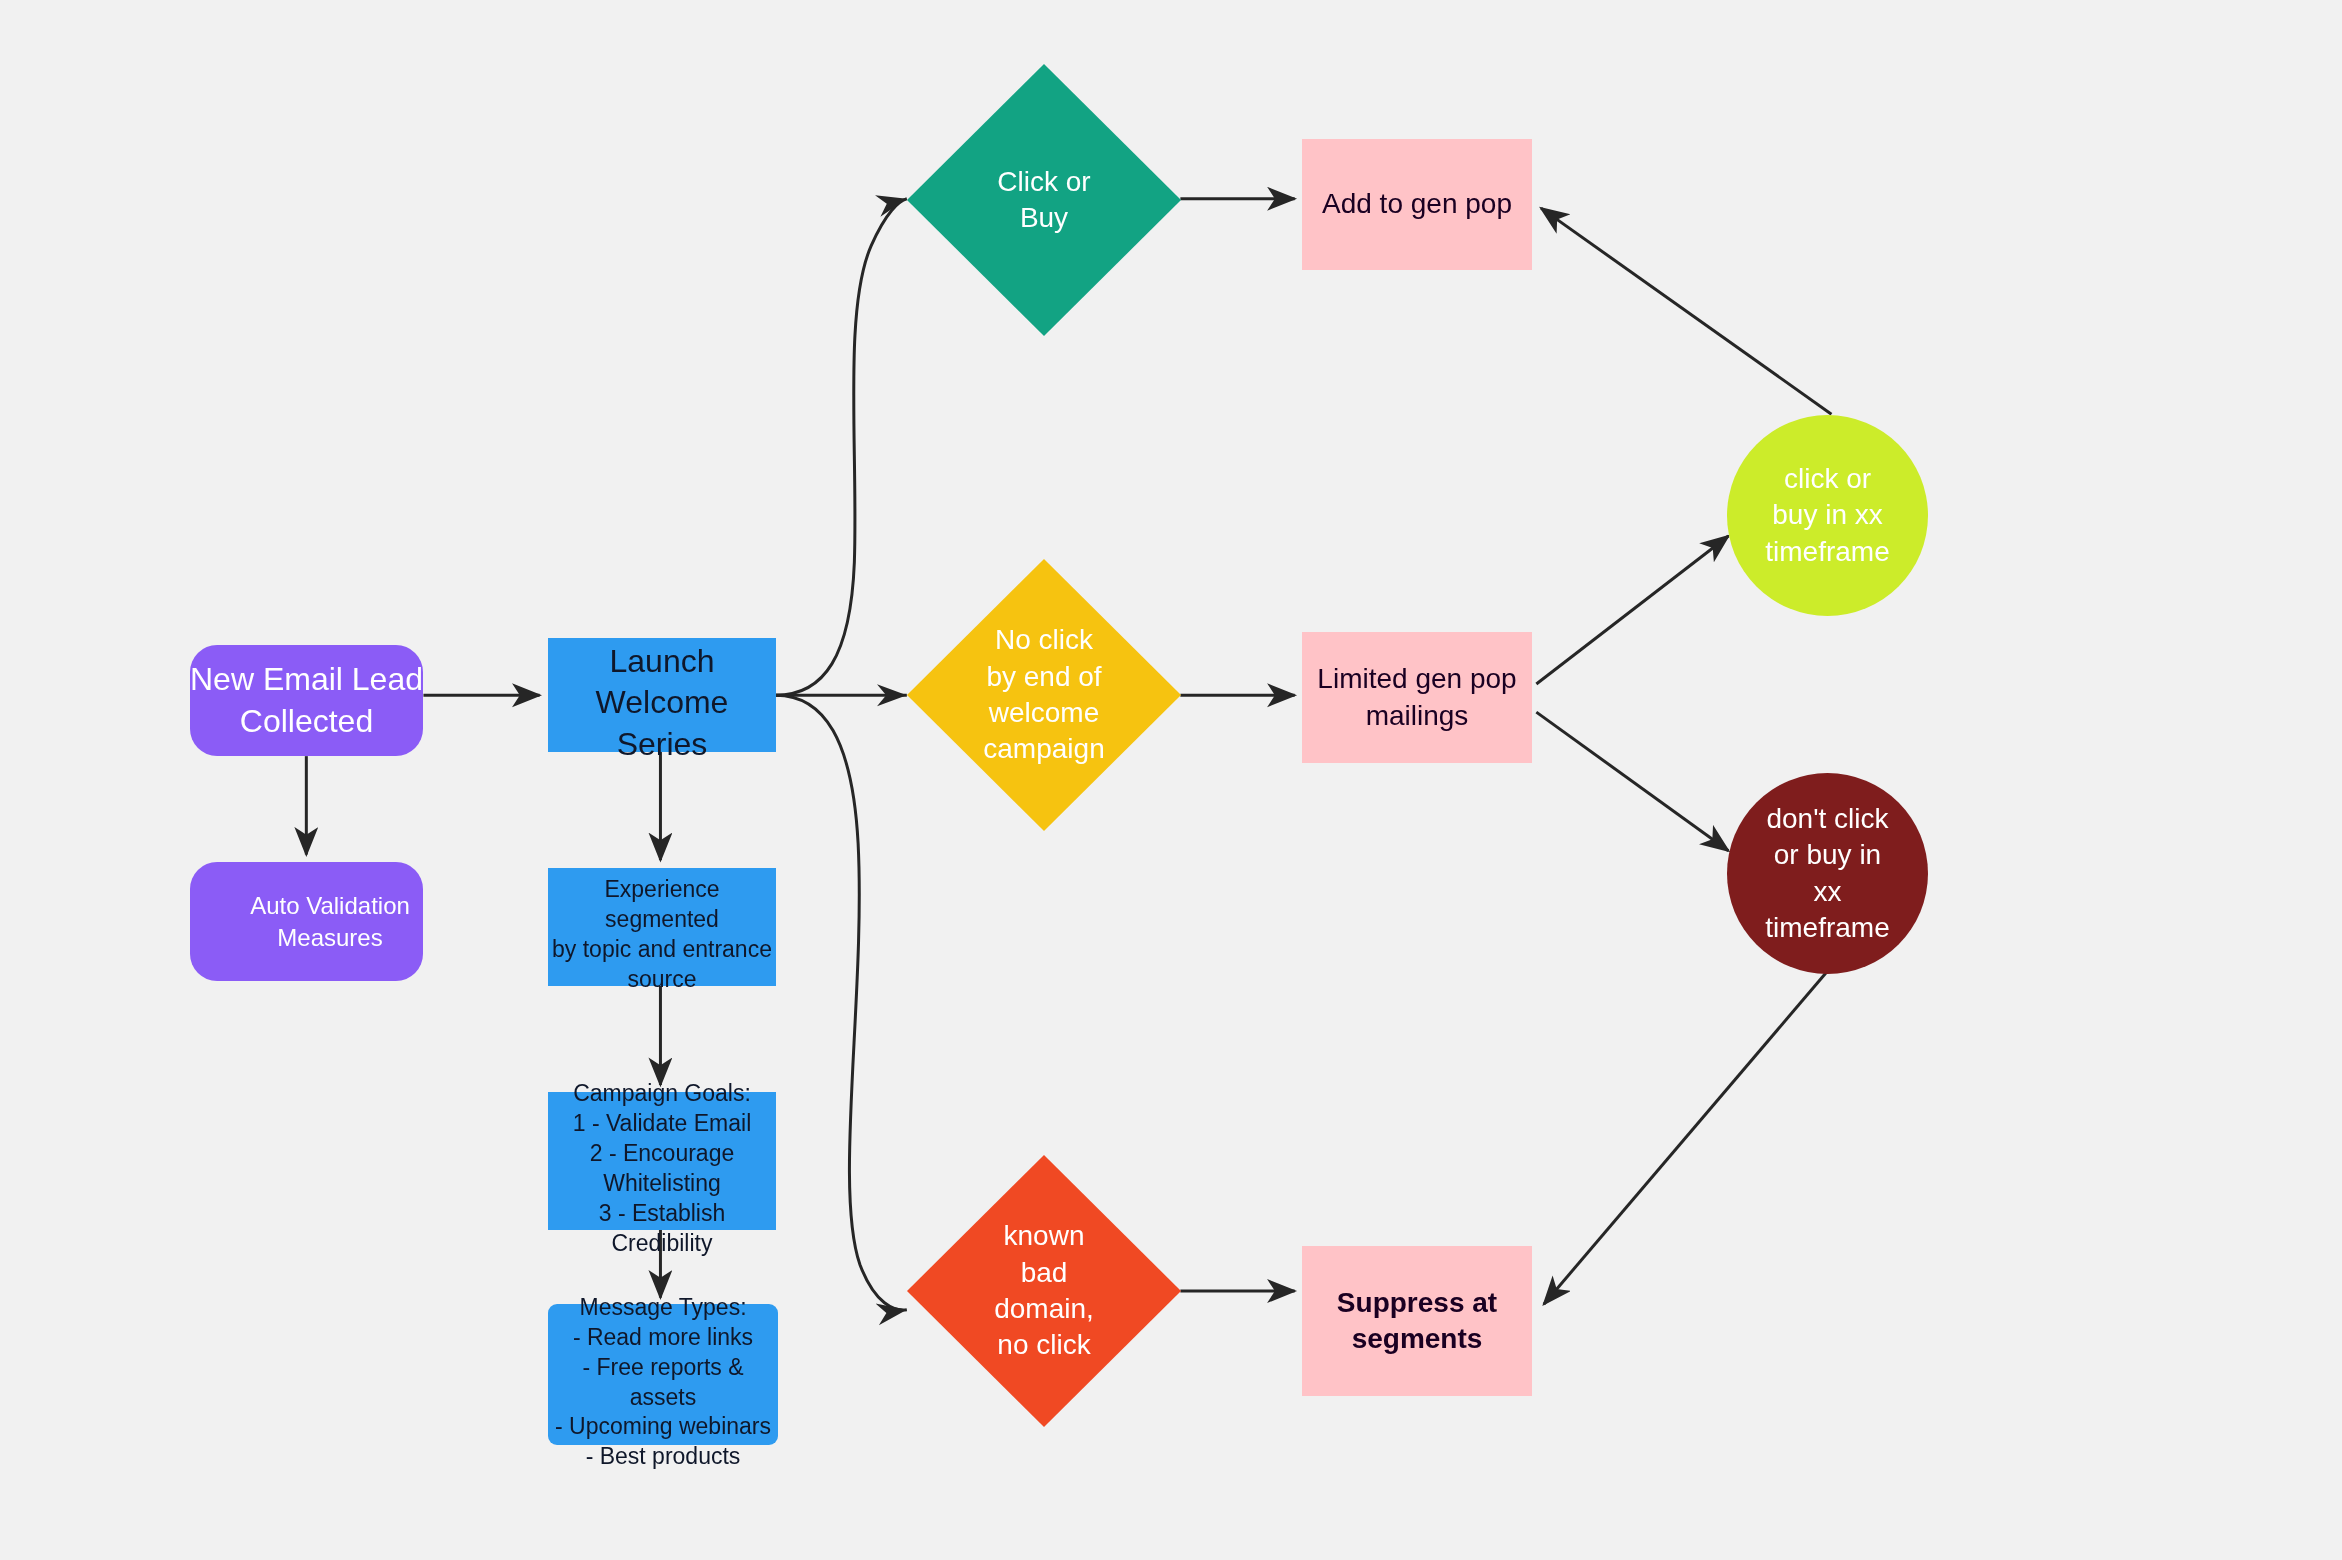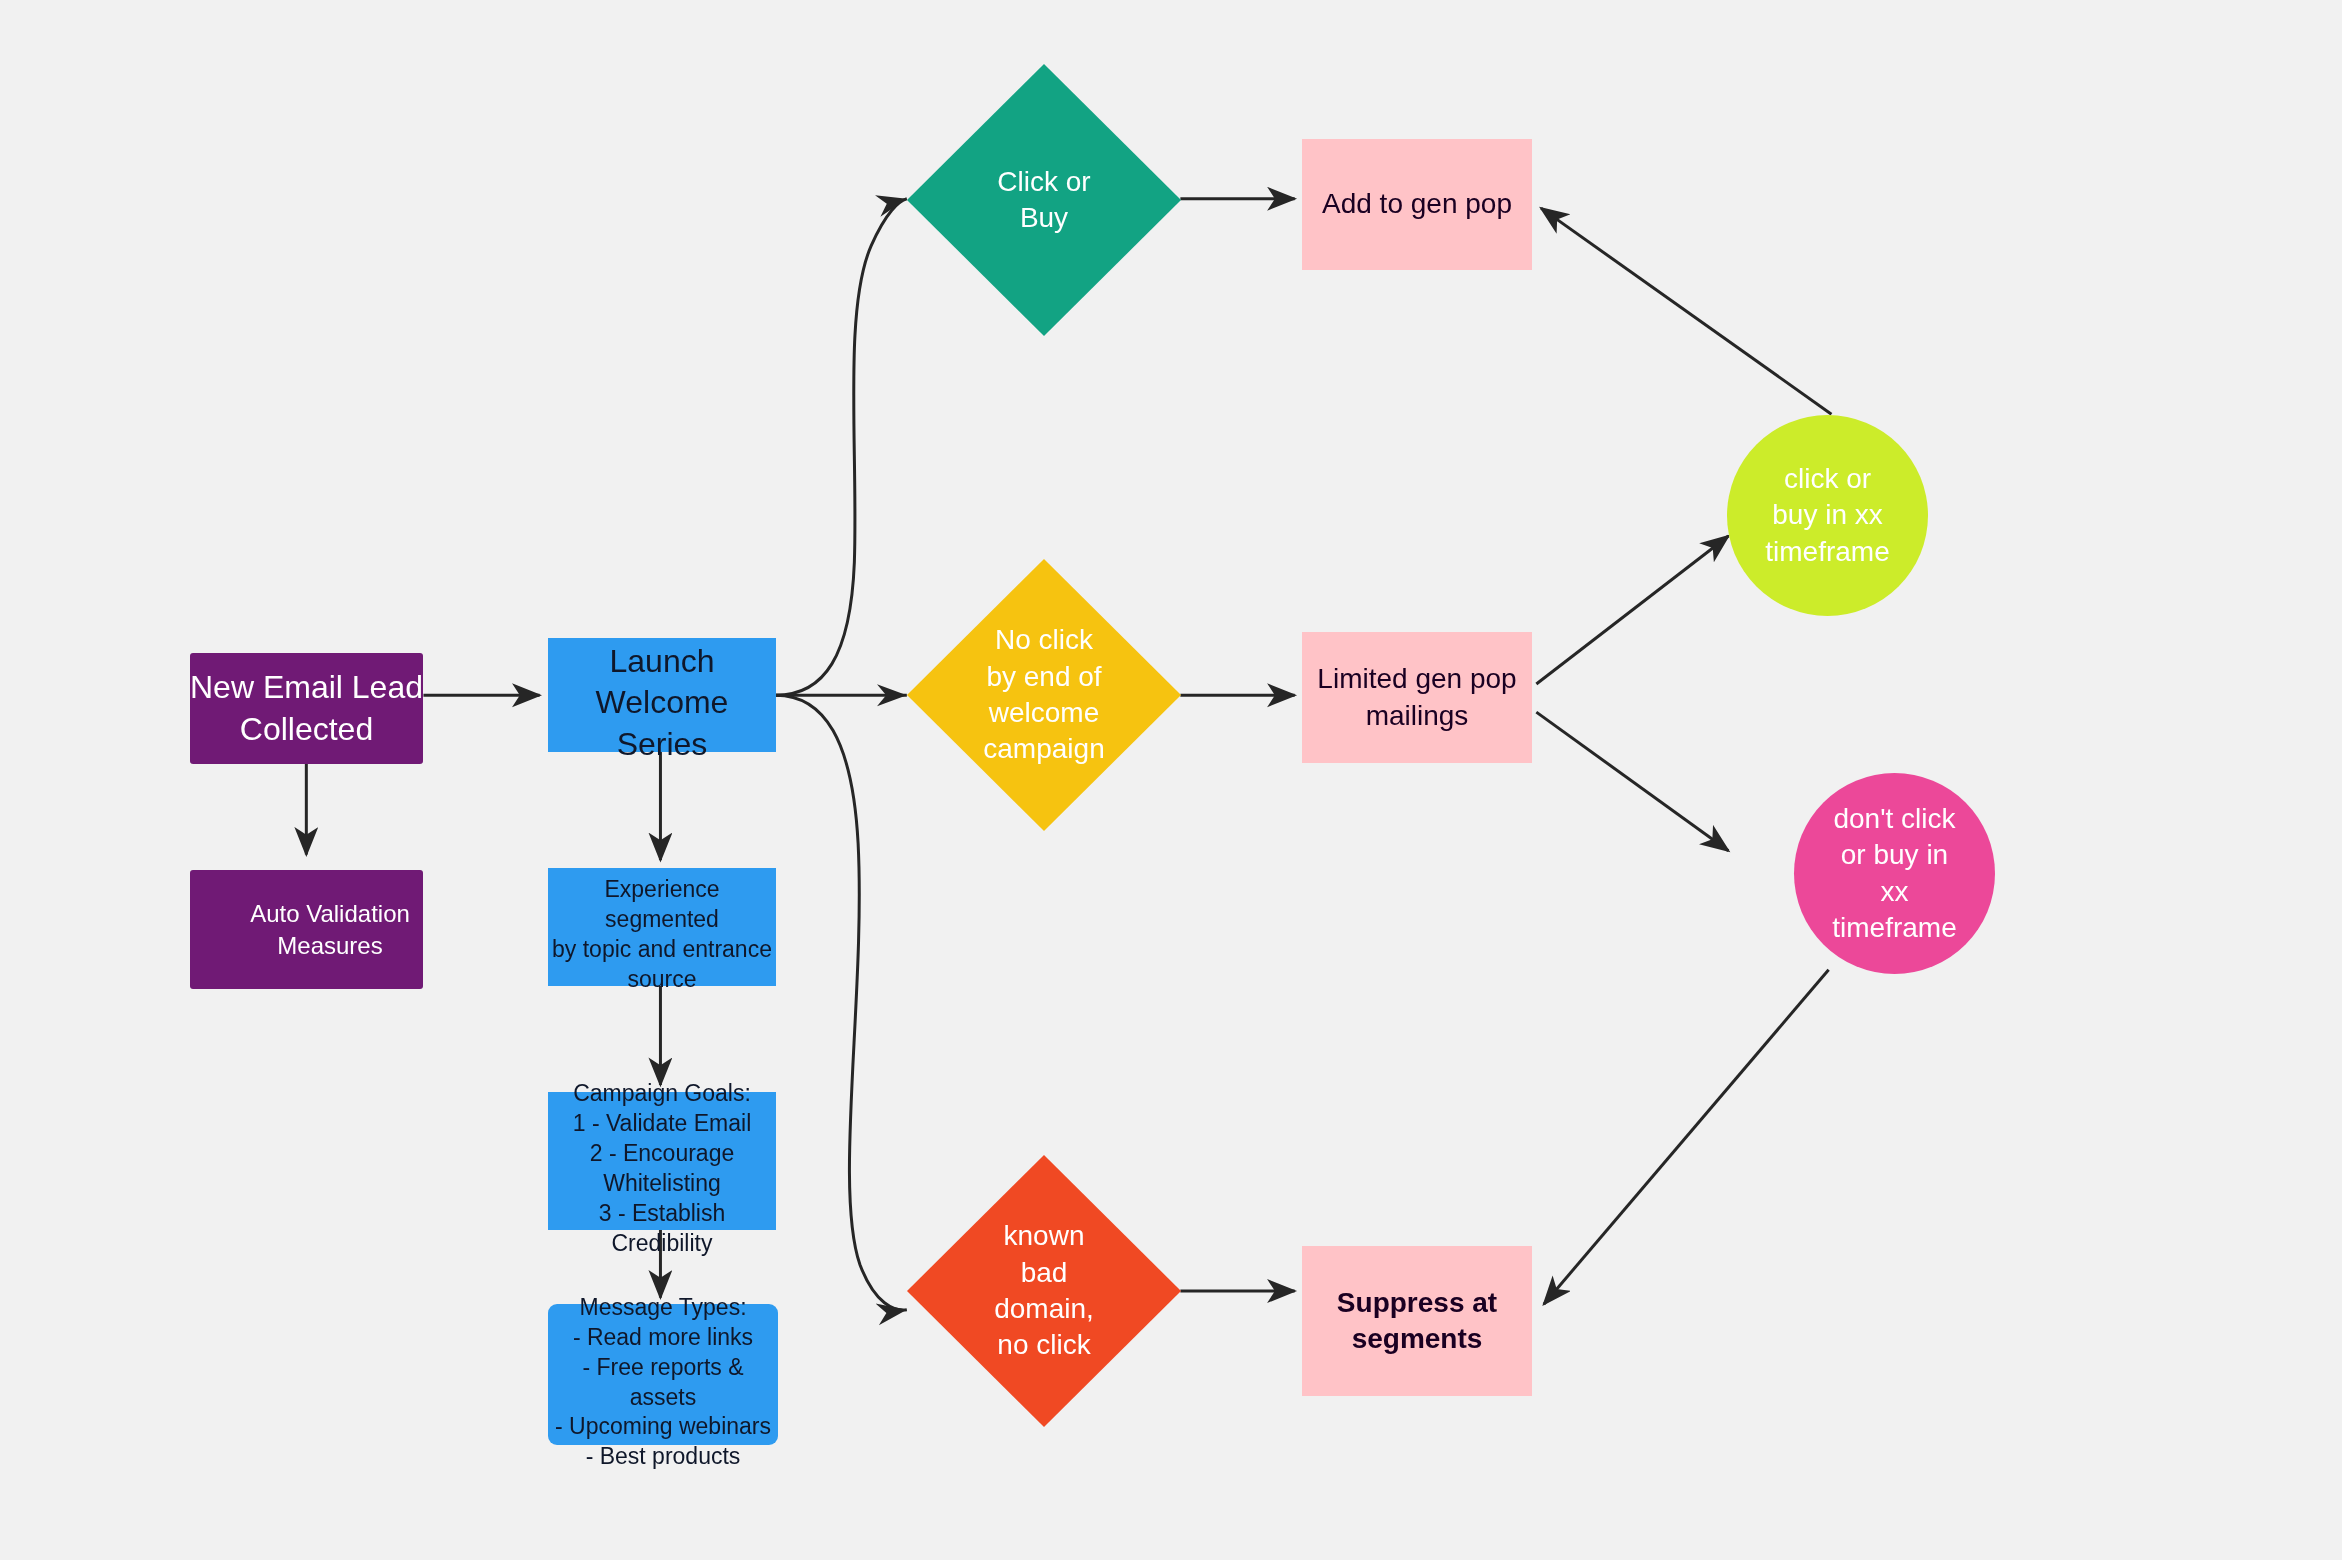--- a/index.html
+++ b/index.html
@@ -10,21 +10,21 @@
     overflow:hidden;
     position:relative;
   }
   #canvas { position:absolute; left:0; top:0; width:2342px; height:1561px; }
   #edges { position:absolute; left:0; top:0; width:2342px; height:1561px; z-index:1; pointer-events:none; }
 
   .node { position:absolute; z-index:2; display:flex; align-items:center; justify-content:center; box-sizing:border-box; }
   .node .lbl { text-align:center; line-height:1.3; white-space:pre-line; }
 
   
-  .n-black { background:#701a75; border-radius:3px;margin-top:8px; }
+  .n-black { background:#8b5cf6; border-radius:27px; }
   .n-black .lbl { color:#ffffff; }
 
   
   .n-blue { background:#2e9bf0; }
   .n-blue .lbl { color:#0f172a;margin-top:16px; }
 
   
   .n-pink { background:#ffc3c7; }
   .n-pink .lbl { color:#1a0022; }
 
@@ -166,21 +166,21 @@
     <span class="lbl fs-30">Suppress at
 segments</span>
   </div>
 
   <div class="node n-circle" style="left:1727px; top:415px; width:201px; height:201px; background:#ccec2a;">
     <span class="lbl fs-30">click or
 buy in xx
 timeframe</span>
   </div>
 
-  <div class="node n-circle" style="left:1794px; top:773px; width:201px; height:201px; background:#ec4899;">
+  <div class="node n-circle" style="left:1727px; top:773px; width:201px; height:201px; background:#7f1d1d;">
     <span class="lbl fs-30">don't click
 or buy in
 xx
 timeframe</span>
   </div>
 
 </div>
 
 
 </body></html>

